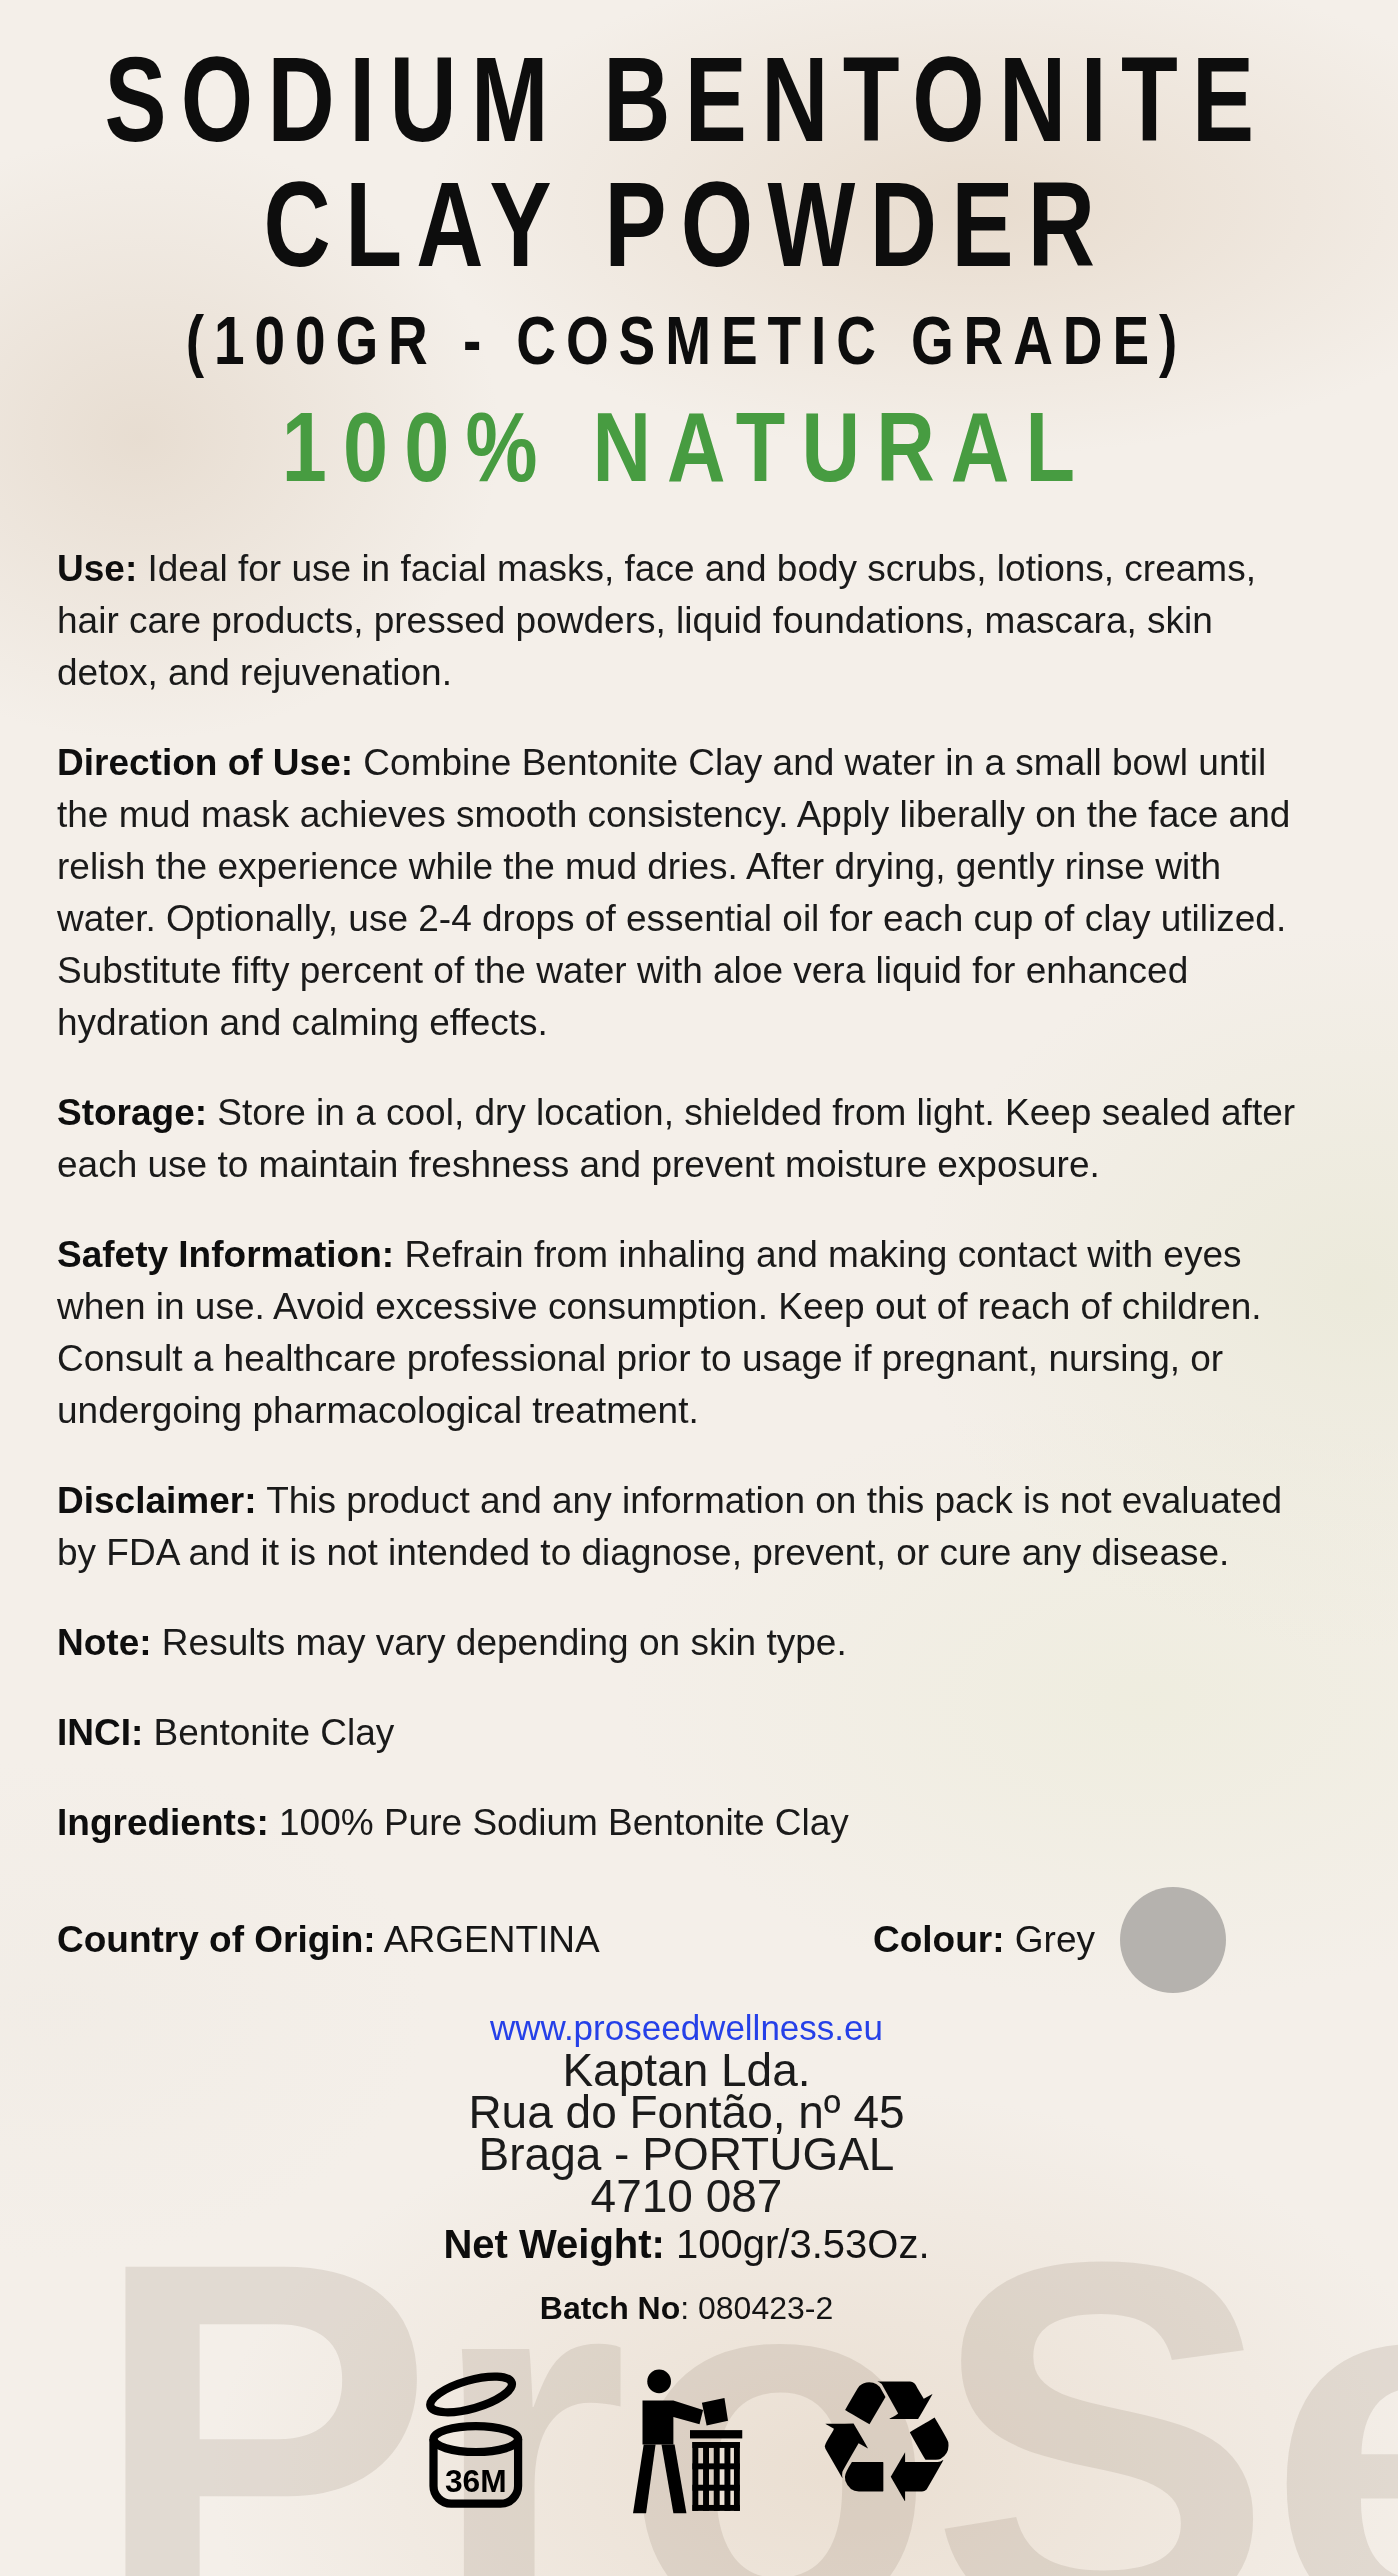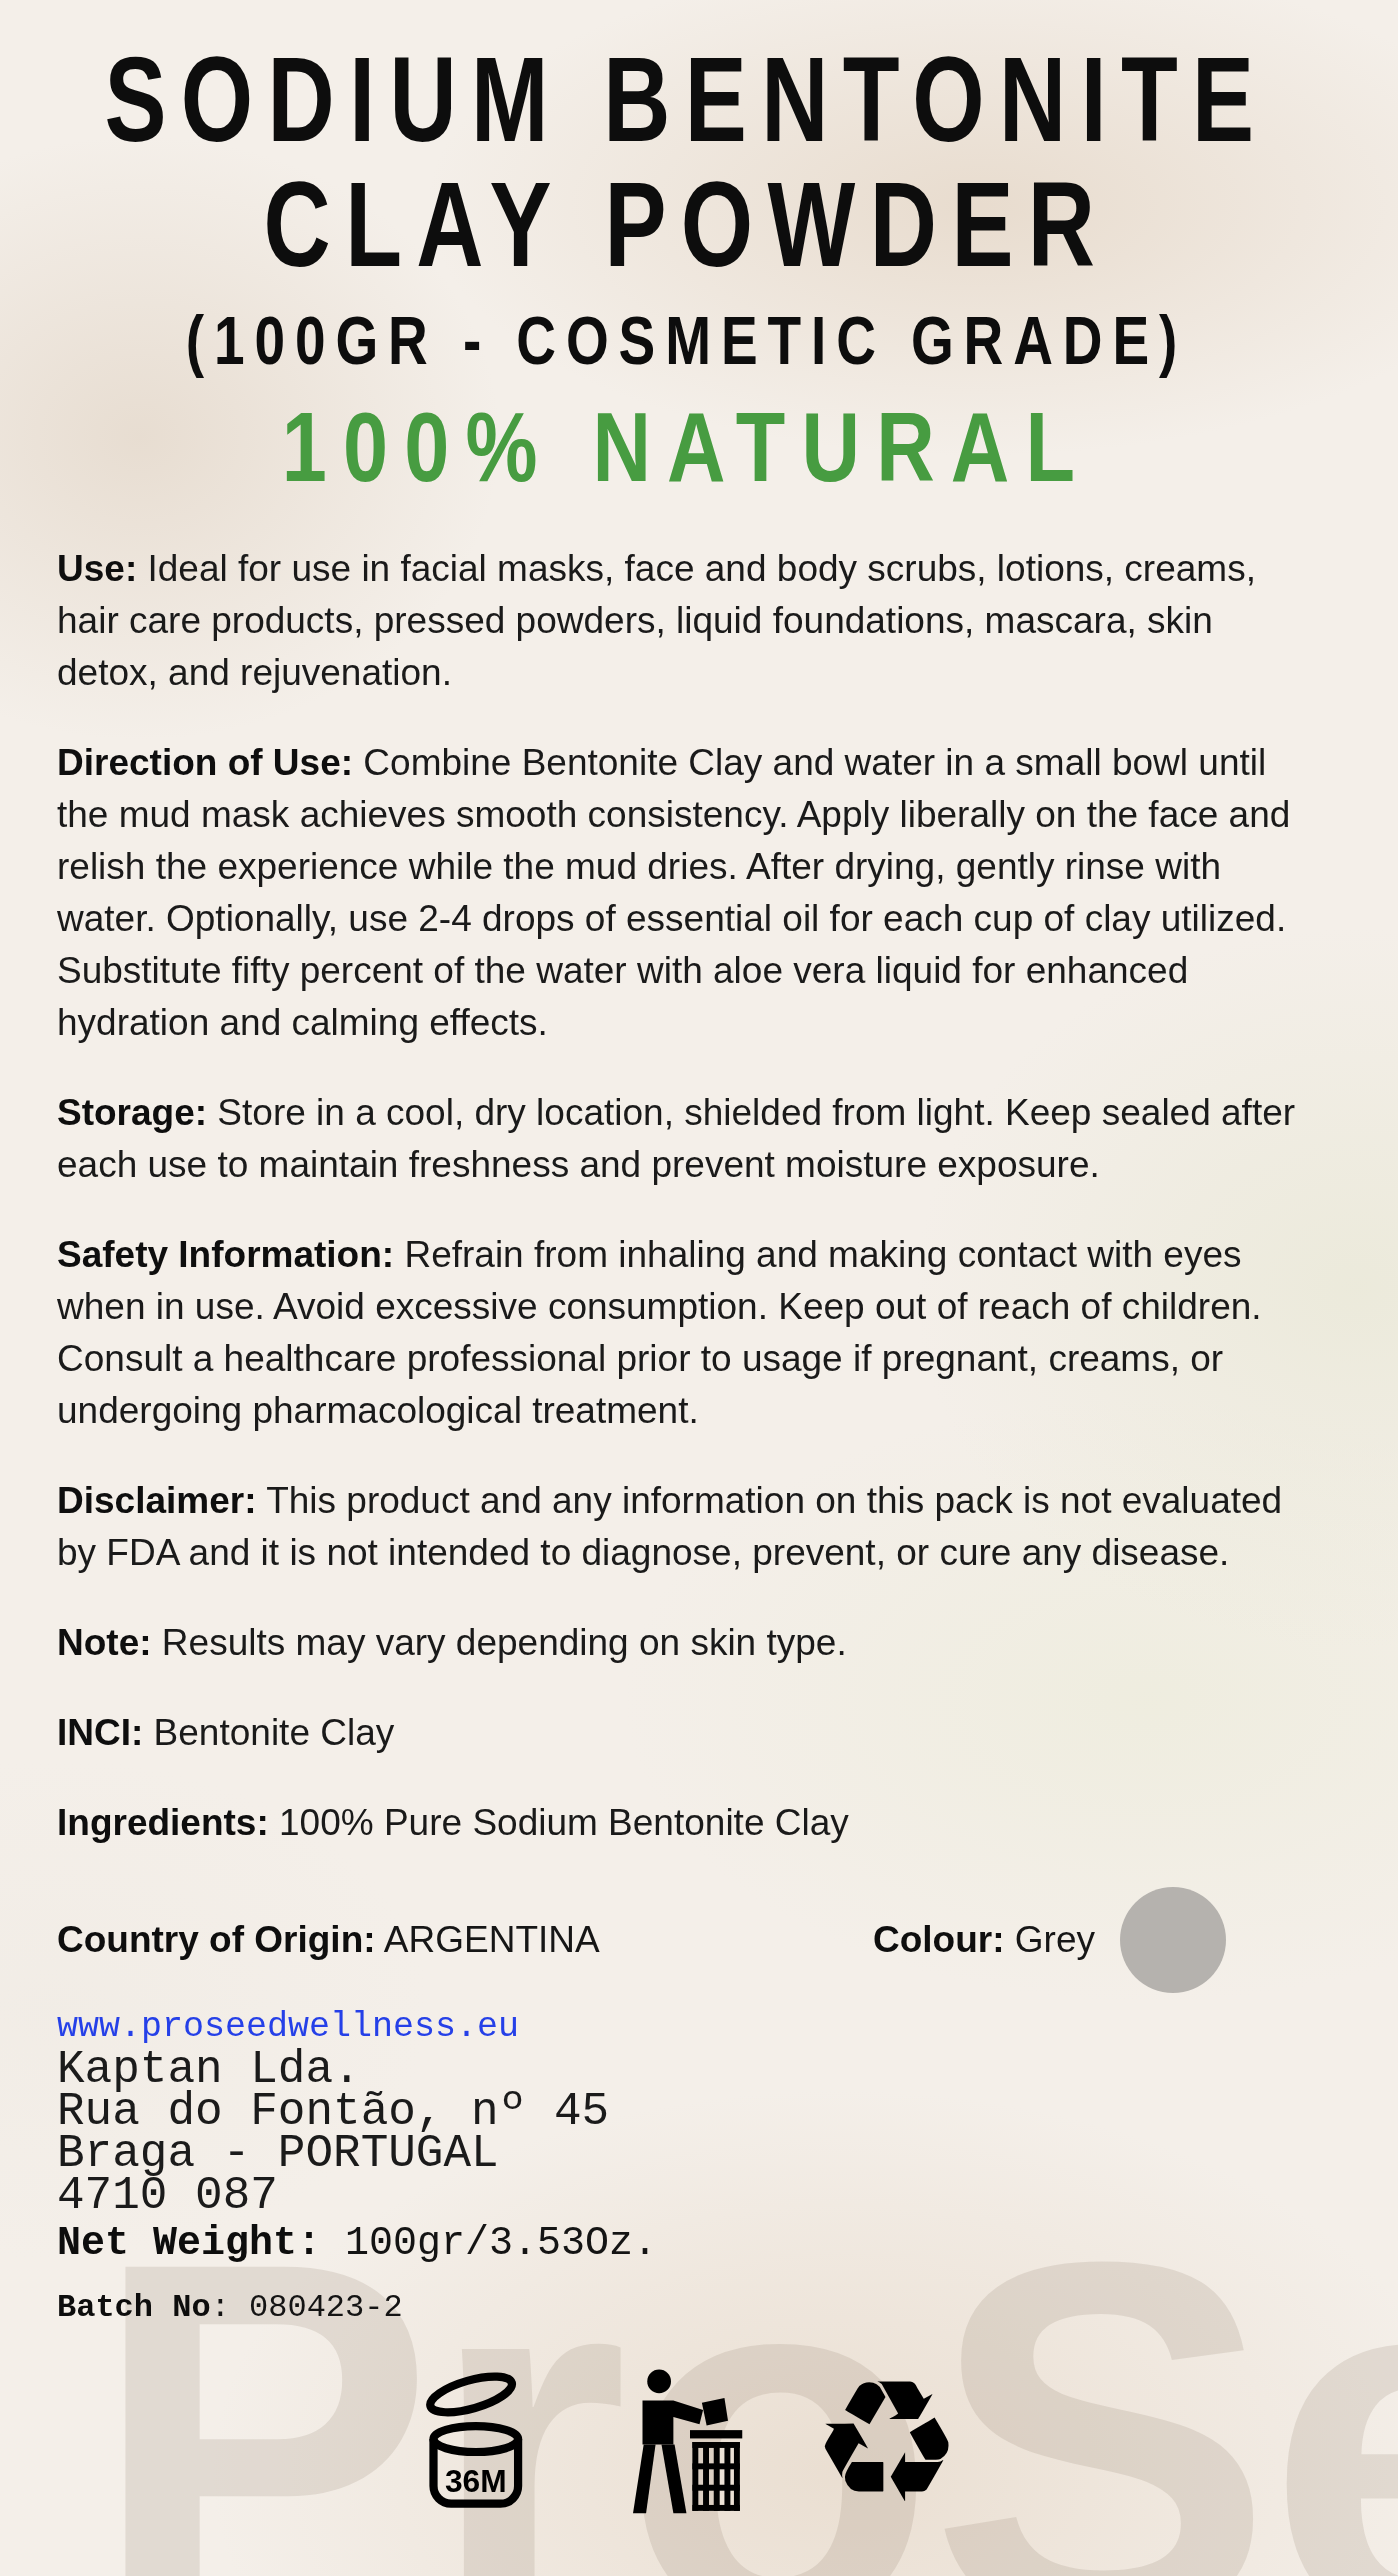--- a/index.html
+++ b/index.html
@@ -47,21 +47,21 @@
     display:flex; align-items:center; justify-content:space-between;
     font-size:37px; line-height:52px; margin:3.3px 0 13.3px 0;
   }
   .origin-row b { font-weight:700; color:#0e0e0e; }
   .colour-group { display:flex; align-items:center; margin-right:90px; }
   .colour-swatch {
     width:106px; height:106px; border-radius:50%; margin-left:25px; flex:0 0 auto;
   }
 
   
-  .footer { text-align:left;font-family:Liberation Mono, monospace; }
+  .footer { text-align:center; }
   .site-link { display:inline-block; font-size:35px; line-height:43px; text-decoration:none; }
   .addr-line { font-size:46px; line-height:42px; color:#1b1b1b; }
   .weight-line { font-size:40px; line-height:52px; margin-top:1px; color:#141414; }
   .weight-line b { font-weight:700; color:#0d0d0d; }
   .batch-line { font-size:32px; line-height:52px; margin-top:11.6px; color:#141414; }
   .batch-line b { font-weight:700; color:#0d0d0d; }
 
   
   .icons-row {
     display:flex; justify-content:center; align-items:center;
@@ -87,21 +87,21 @@
       <div class="t-sub">(100GR - COSMETIC GRADE)</div>
       <div class="t-natural" style="color: rgb(71, 156, 65);">100% NATURAL</div>
     </div>
 
     <p class="para"><b>Use:</b> <span>Ideal for use in facial masks, face and body scrubs, lotions, creams, hair care products, pressed powders, liquid foundations, mascara, skin detox, and rejuvenation.</span></p>
 
     <p class="para"><b>Direction of Use:</b> <span>Combine Bentonite Clay and water in a small bowl until the mud mask achieves smooth consistency. Apply liberally on the face and relish the experience while the mud dries. After drying, gently rinse with water. Optionally, use 2-4 drops of essential oil for each cup of clay utilized. Substitute fifty percent of the water with aloe vera liquid for enhanced hydration and calming effects.</span></p>
 
     <p class="para"><b>Storage:</b> <span>Store in a cool, dry location, shielded from light. Keep sealed after each use to maintain freshness and prevent moisture exposure.</span></p>
 
-    <p class="para"><b>Safety Information:</b> <span> Refrain from inhaling and making contact with eyes when in use. Avoid excessive consumption. Keep out of reach of children. Consult a healthcare professional prior to usage if pregnant, creams, or undergoing pharmacological treatment.</span></p>
+    <p class="para"><b>Safety Information:</b> <span> Refrain from inhaling and making contact with eyes when in use. Avoid excessive consumption. Keep out of reach of children. Consult a healthcare professional prior to usage if pregnant, nursing, or undergoing pharmacological treatment.</span></p>
 
     <p class="para"><b>Disclaimer:</b> <span>This product and any information on this pack is not evaluated by FDA and it is not intended to diagnose, prevent, or cure any disease.</span></p>
 
     <p class="para"><b>Note:</b> <span>Results may vary depending on skin type.</span></p>
 
     <p class="para"><b>INCI:</b> <span>Bentonite Clay</span></p>
 
     <p class="para"><b>Ingredients:</b> <span>100% Pure Sodium Bentonite Clay</span></p>
 
     <div class="origin-row">

